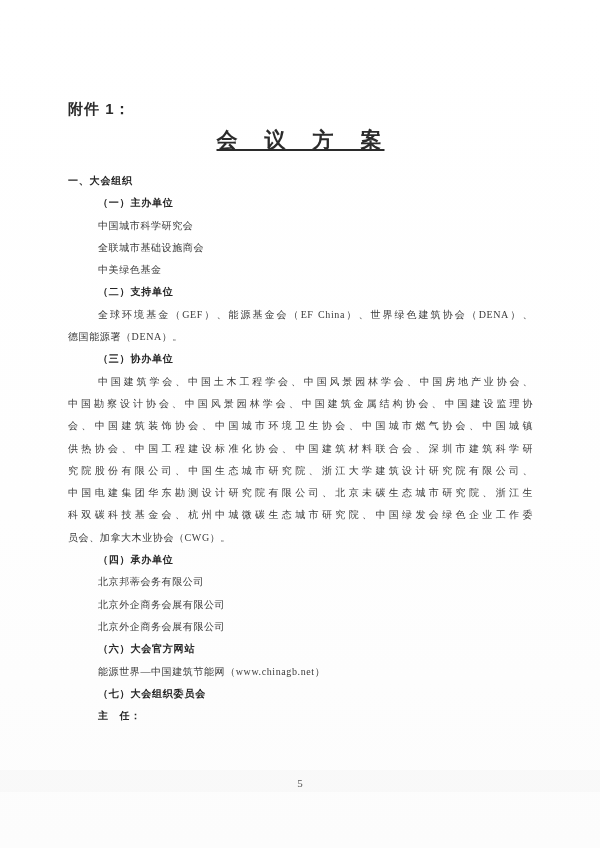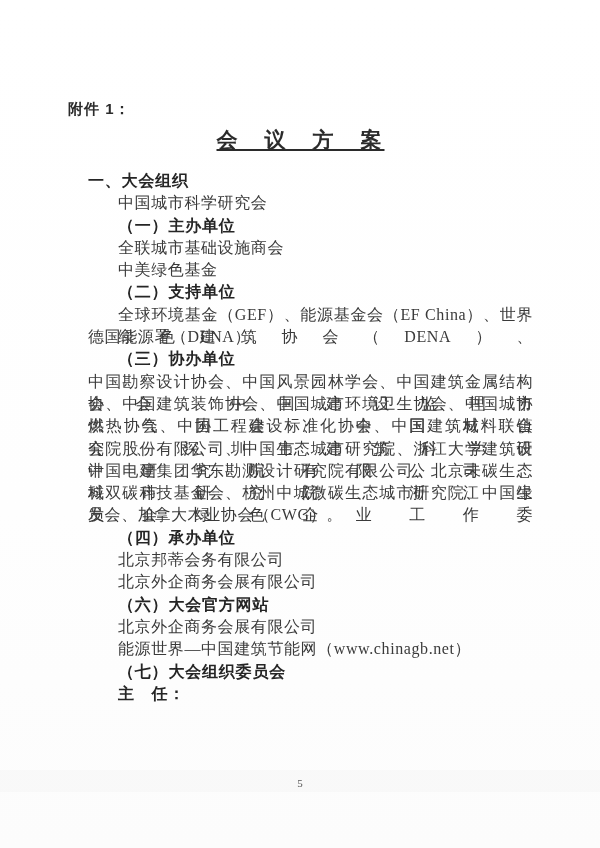--- a/index.html
+++ b/index.html
@@ -42,24 +42,23 @@
   }
   .doc-body {
     position: absolute;
     left: 68px;
     top: 170px;
     width: 465px;
   }
   .line {
     height: 22.3px;
     line-height: 22.3px;
-    font-size: 16px;
+    font-size: 10px;
     letter-spacing: 0.6px;
     color: #3a3a3a;
-    margin-left: 20px;
   }
   .line.heading {
     font-family: "Liberation Sans", "DejaVu Sans", sans-serif;
     font-weight: bold;
     color: #252525;
     letter-spacing: 0.8px;
   }
   .line.indent-1 { padding-left: 30px; }
   .line.justify {
     text-align: justify;
@@ -89,40 +88,41 @@
 </head>
 <body>
 
 <div class="page">
   <div class="attachment-label">附件 1：</div>
 
   <div class="doc-title">会　议　方　案</div>
 
   <div class="doc-body">
       <div class="line heading indent-0">一、大会组织</div>
+      <div class="line heading indent-1">（一）主办单位</div>
       <div class="line body indent-1">中国城市科学研究会</div>
-      <div class="line heading indent-1">（一）主办单位</div>
       <div class="line body indent-1">全联城市基础设施商会</div>
       <div class="line body indent-1">中美绿色基金</div>
       <div class="line heading indent-1">（二）支持单位</div>
       <div class="line body indent-1 justify">全球环境基金（GEF）、能源基金会（EF China）、世界绿色建筑协会（DENA）、</div>
       <div class="line body indent-0">德国能源署（DENA）。</div>
       <div class="line heading indent-1">（三）协办单位</div>
+      <div class="line body indent-1 justify">中国建筑学会、中国土木工程学会、中国风景园林学会、中国房地产业协会、</div>
       <div class="line body indent-0 justify">中国勘察设计协会、中国风景园林学会、中国建筑金属结构协会、中国建设监理协</div>
       <div class="line body indent-0 justify">会、中国建筑装饰协会、中国城市环境卫生协会、中国城市燃气协会、中国城镇</div>
       <div class="line body indent-0 justify">供热协会、中国工程建设标准化协会、中国建筑材料联合会、深圳市建筑科学研</div>
       <div class="line body indent-0 justify">究院股份有限公司、中国生态城市研究院、浙江大学建筑设计研究院有限公司、</div>
       <div class="line body indent-0 justify">中国电建集团华东勘测设计研究院有限公司、北京未碳生态城市研究院、浙江生</div>
       <div class="line body indent-0 justify">科双碳科技基金会、杭州中城微碳生态城市研究院、中国绿发会绿色企业工作委</div>
       <div class="line body indent-0">员会、加拿大木业协会（CWG）。</div>
       <div class="line heading indent-1">（四）承办单位</div>
       <div class="line body indent-1">北京邦蒂会务有限公司</div>
       <div class="line body indent-1">北京外企商务会展有限公司</div>
+      <div class="line body indent-1">北京外企商务会展有限公司</div>
       <div class="line heading indent-1">（六）大会官方网站</div>
-      <div class="line body indent-1">北京外企商务会展有限公司</div>
       <div class="line body indent-1">能源世界—中国建筑节能网（www.chinagb.net）</div>
       <div class="line heading indent-1">（七）大会组织委员会</div>
       <div class="line heading indent-1">主　任：</div>
     </div>
 
   <div class="scan-band"></div>
 
   <div class="page-number">5</div>
 </div>
 

